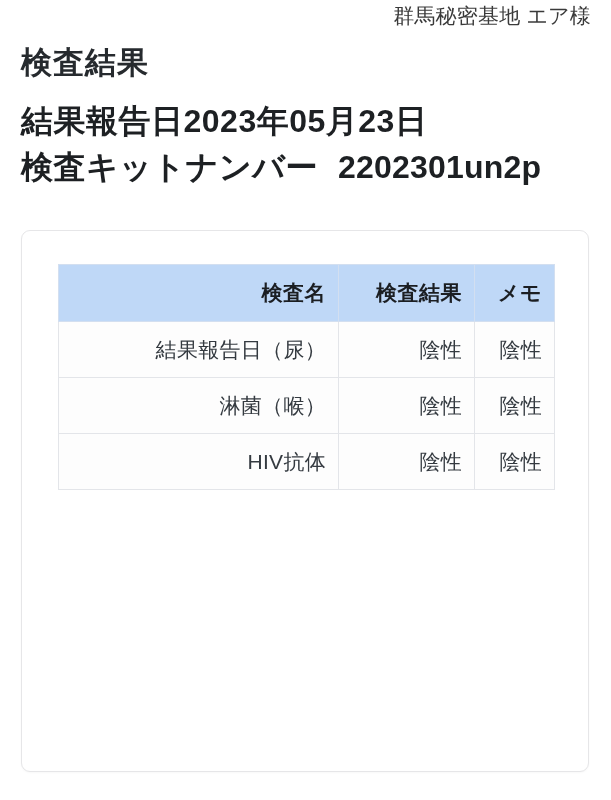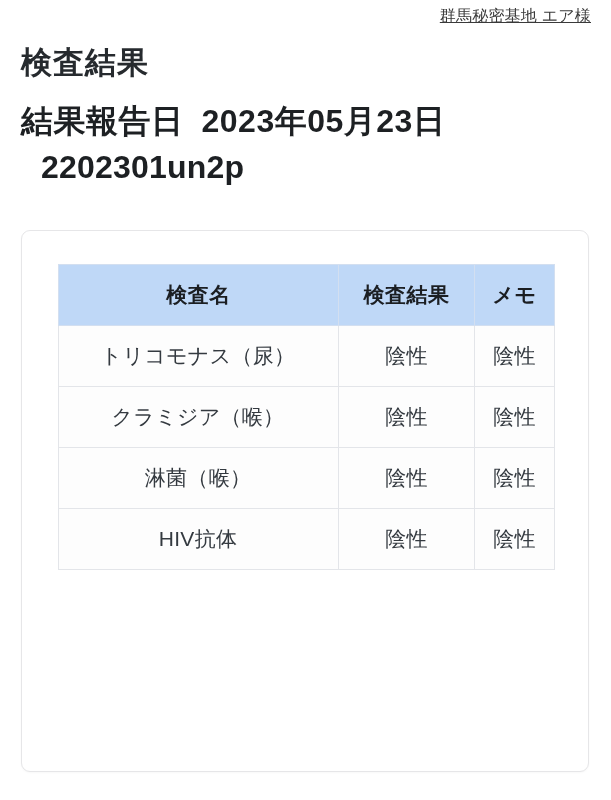--- a/index.html
+++ b/index.html
@@ -26,26 +26,25 @@
   
   .account-bar {
     height: 34px;
     padding: 4px 20px 0 20px;
     box-sizing: border-box;
     display: flex;
     justify-content: flex-end;
     align-items: flex-start;
   }
   .account-name {
-    font-size: 16px;
+    font-size: 21px;
     line-height: 24px;
     color: #3a3a3a;
     letter-spacing: 0.2px;
     white-space: nowrap;
-    text-decoration: underline;
   }
 
   
   .page-title {
     margin: 8px 0 0 21px;
     font-size: 31px;
     line-height: 42px;
     font-weight: bold;
     color: #262a2e;
     letter-spacing: 1px;
@@ -63,21 +62,20 @@
     font-weight: bold;
     color: #1d2023;
     letter-spacing: 0.5px;
     white-space: nowrap;
   }
   .meta-label {
     font-weight: bold;
   }
   .meta-value {
     font-weight: bold;
-    margin-left: 18px;
   }
   .meta-row.kit .meta-value {
     margin-left: 20px;
     letter-spacing: 0.2px;
   }
 
   
   .card {
     position: absolute;
     left: 21px;
@@ -100,23 +98,23 @@
     border-collapse: collapse;
     table-layout: fixed;
   }
   .results-table col.c-name   { width: 280px; }
   .results-table col.c-result { width: 136px; }
   .results-table col.c-memo   { width: 80px;  }
 
   .results-table th,
   .results-table td {
     border: 1px solid #e3e5e9;
-    padding: 16px 12px;
+    padding: 4px 12px;
     height: 56px;
-    text-align: center;
+    text-align: right;
     vertical-align: middle;
     box-sizing: border-box;
     overflow: hidden;
     white-space: nowrap;
   }
 
   .results-table thead th {
     background: #bfd8f7;
     color: #1b1e22;
     font-size: 21px;
@@ -151,46 +149,42 @@
   </div>
 
   <h1 class="page-title">検査結果</h1>
 
   <div class="meta-block">
     <div class="meta-row date">
       <span class="meta-label">結果報告日</span>
       <span class="meta-value">2023年05月23日</span>
     </div>
     <div class="meta-row kit">
+      <span class="meta-label">検査キットナンバー</span>
       <span class="meta-value">2202301un2p</span>
     </div>
   </div>
 
   <div class="card">
     <table class="results-table">
       <colgroup>
         <col class="c-name">
         <col class="c-result">
         <col class="c-memo">
       </colgroup>
       <thead>
         <tr>
           <th>検査名</th>
           <th>検査結果</th>
           <th>メモ</th>
         </tr>
       </thead>
       <tbody id="results-body">
           <tr>
-            <td class="test-name">トリコモナス（尿）</td>
-            <td class="result-cell">陰性</td>
-            <td class="memo-cell">陰性</td>
-          </tr>
-          <tr>
-            <td class="test-name">クラミジア（喉）</td>
+            <td class="test-name">結果報告日（尿）</td>
             <td class="result-cell">陰性</td>
             <td class="memo-cell">陰性</td>
           </tr>
           <tr>
             <td class="test-name">淋菌（喉）</td>
             <td class="result-cell">陰性</td>
             <td class="memo-cell">陰性</td>
           </tr>
           <tr>
             <td class="test-name">HIV抗体</td>

